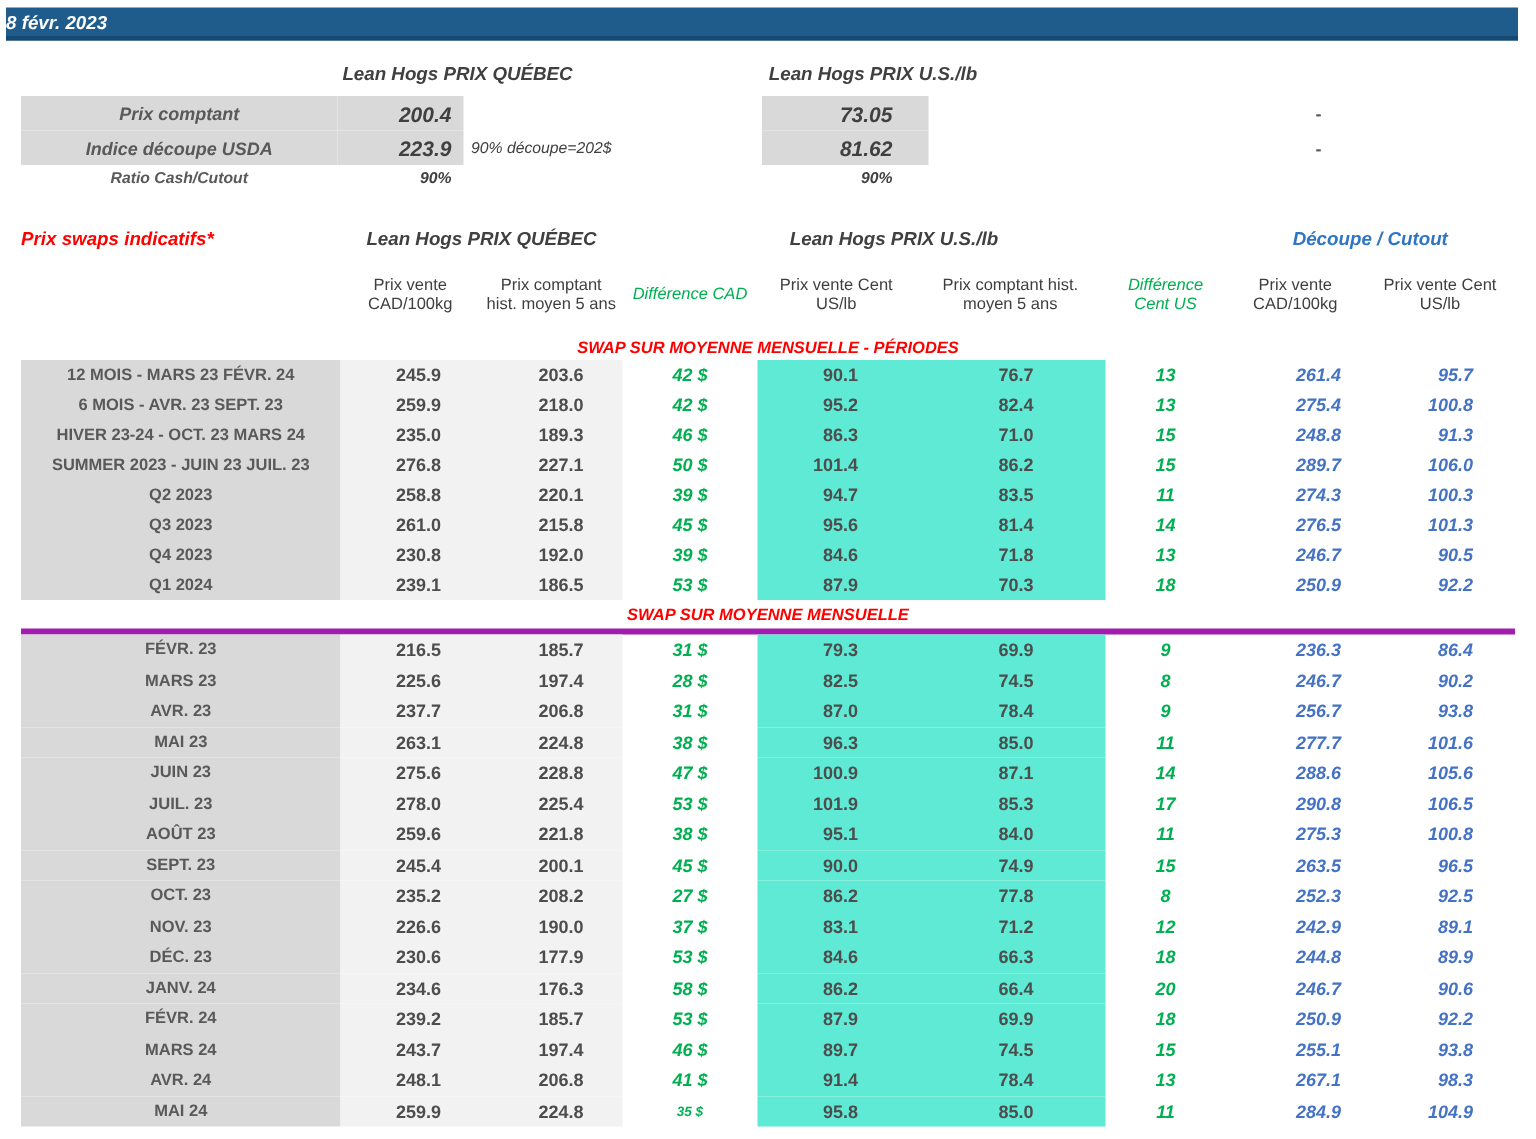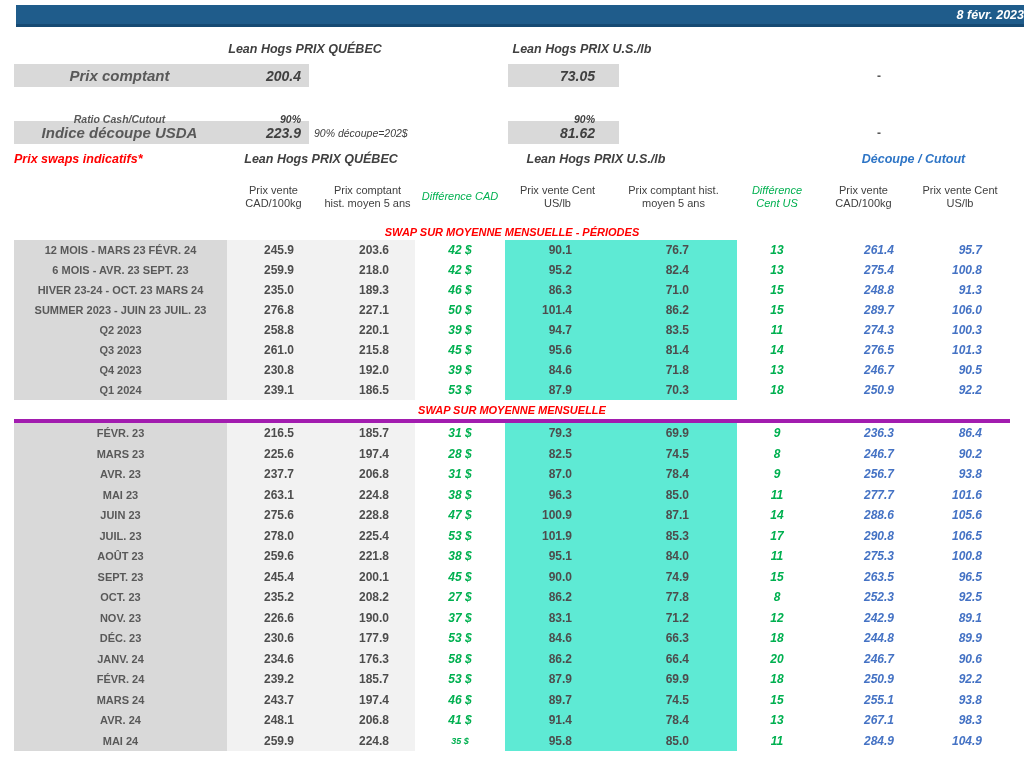--- a/index.html
+++ b/index.html
@@ -3,35 +3,35 @@
 <meta charset="utf-8">
 <style>
   html,body{margin:0;padding:0;}
   body{
     width:1024px;height:759px;position:relative;background:#ffffff;overflow:hidden;
     font-family:"Liberation Sans","DejaVu Sans",sans-serif;
     -webkit-font-smoothing:antialiased;
   }
   
   .titlebar{
-    position:absolute;left:16px;top:5px;width:1008px;height:19px;
+    position:absolute;left:4px;top:5px;width:1008px;height:19px;
     background:#1F5C8B;border-bottom:3px solid #164A73;
-    display:flex;align-items:center;justify-content:flex-end;
+    display:flex;align-items:center;justify-content:flex-start;
   }
   .titlebar span{color:#ffffff;font-size:12.5px;font-weight:bold;font-style:italic;}
   
   .spot{position:absolute;left:14px;top:42px;width:1000px;height:100px;}
   .spot-h{position:absolute;top:0;height:20px;text-align:center;font-weight:bold;font-style:italic;
           font-size:12.5px;color:#404040;}
   .spot-h.qc{left:181px;width:220px;}
   .spot-h.us{left:458px;width:220px;}
   .srow{position:absolute;left:0;width:1000px;height:23px;}
-  .srow.r1{top:22px;}  .srow.r2{top:45px;margin-top:34px;}  .srow.r3{top:68px;height:18px;}
+  .srow.r1{top:22px;}  .srow.r2{top:45px;}  .srow.r3{top:68px;height:18px;}
   .sl{position:absolute;left:0;top:0;width:211px;height:100%;display:flex;align-items:center;justify-content:center;
-      font-weight:bold;font-style:italic;font-size:15px;color:#595959;}
+      font-weight:bold;font-style:italic;font-size:12px;color:#595959;}
   .sv{position:absolute;top:0;height:100%;display:flex;align-items:center;justify-content:flex-end;
       box-sizing:border-box;font-weight:bold;font-style:italic;font-size:14px;color:#404040;}
   .sv.qc{left:211px;width:84px;padding-right:8px;}
   .sv.us{left:494px;width:111px;padding-right:24px;}
   .srow.r1 .sl,.srow.r1 .sv,.srow.r2 .sl,.srow.r2 .sv{background:#D9D9D9;}
   .srow.r3 .sl{font-size:10.5px;}
   .srow.r3 .sv{font-size:10.5px;}
   .snote{position:absolute;left:300px;top:0;height:100%;display:flex;align-items:center;
          font-style:italic;font-size:10.5px;color:#404040;}
   .sdash{position:absolute;left:840px;top:0;width:50px;height:100%;display:flex;align-items:center;justify-content:center;

